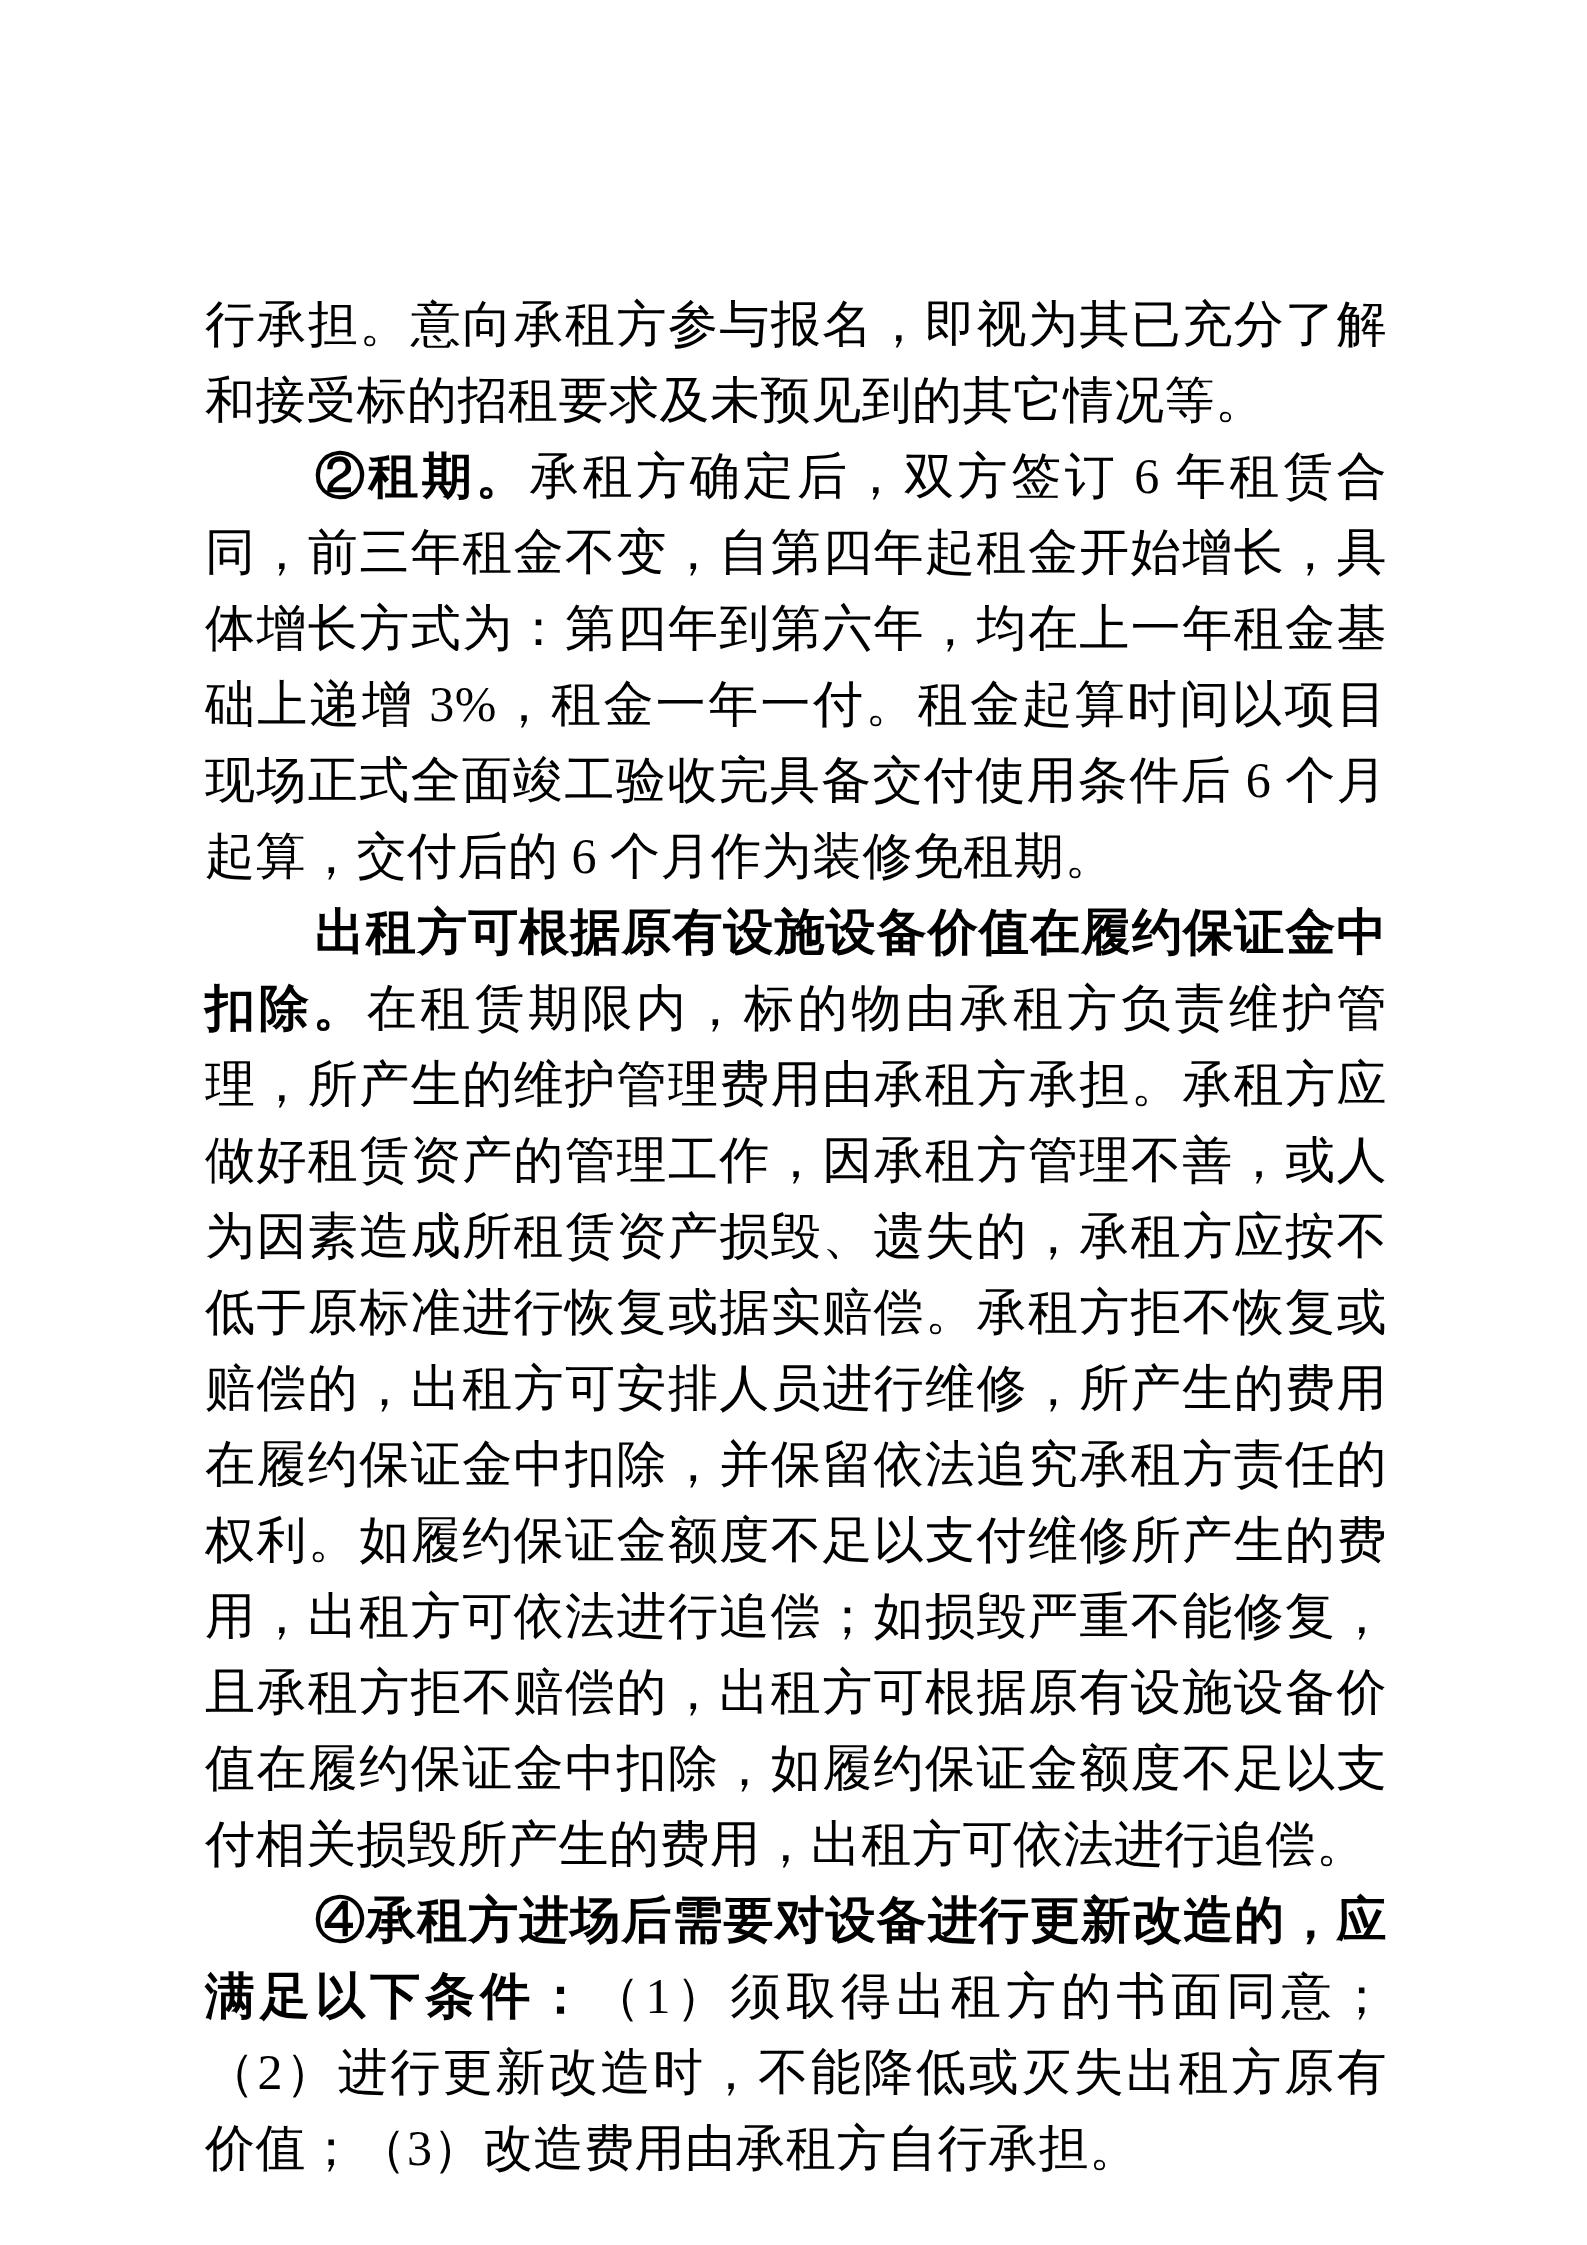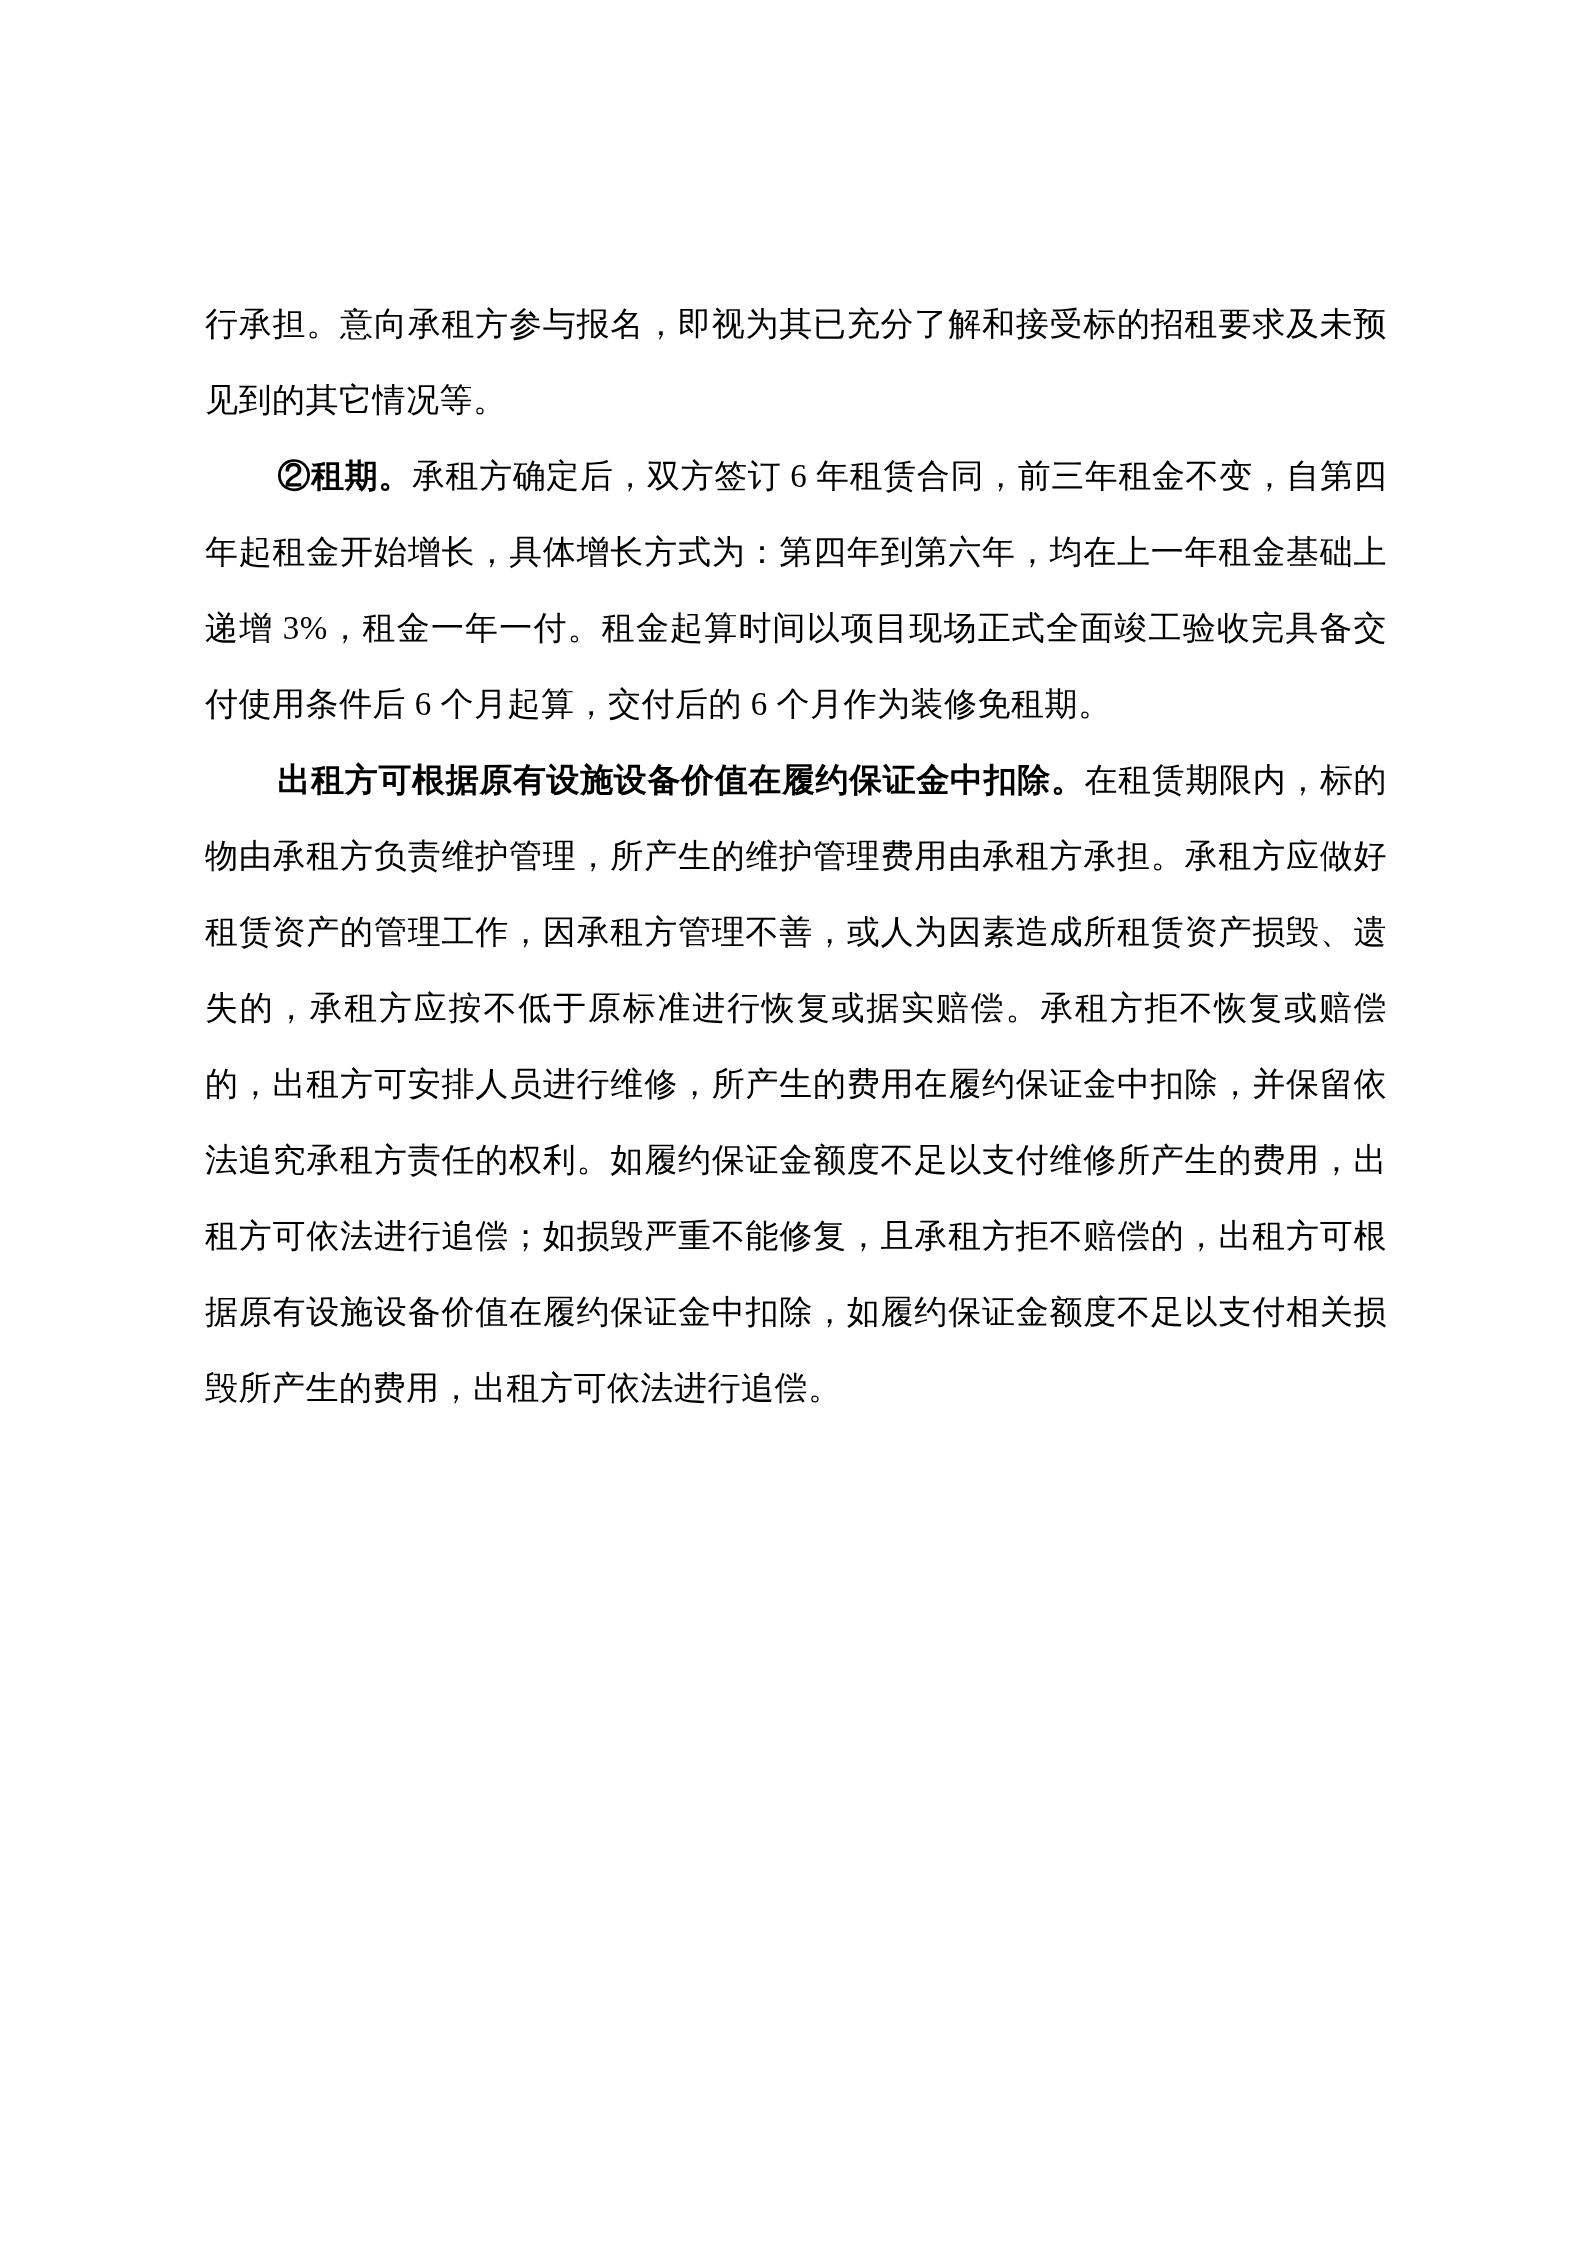--- a/index.html
+++ b/index.html
@@ -21,21 +21,21 @@
     width: 1587px;
     height: 2245px;
     background: #ffffff;
   }
   .doc {
     position: absolute;
     left: 205px;
     top: 286px;
     width: 1182px;
     color: #000000;
-    font-size: 33px;
+    font-size: 50px;
     line-height: 76px;
     text-align: justify;
     letter-spacing: 0.5px;
   }
   .doc p.para {
     margin: 0;
     padding: 0;
   }
   .doc p.para.indent {
     text-indent: 2.2em;
@@ -46,14 +46,15 @@
   }
 </style>
 </head>
 <body>
 
 <div class="page">
   <div class="doc">
       <p class="para"><span class="seg">行承担。意向承租方参与报名，即视为其已充分了解和接受标的招租要求及未预见到的其它情况等。</span></p>
       <p class="para indent"><span class="seg bold">②租期。</span><span class="seg">承租方确定后，双方签订 6 年租赁合同，前三年租金不变，自第四年起租金开始增长，具体增长方式为：第四年到第六年，均在上一年租金基础上递增 3%，租金一年一付。租金起算时间以项目现场正式全面竣工验收完具备交付使用条件后 6 个月起算，交付后的 6 个月作为装修免租期。</span></p>
       <p class="para indent"><span class="seg bold">出租方可根据原有设施设备价值在履约保证金中扣除。</span><span class="seg">在租赁期限内，标的物由承租方负责维护管理，所产生的维护管理费用由承租方承担。承租方应做好租赁资产的管理工作，因承租方管理不善，或人为因素造成所租赁资产损毁、遗失的，承租方应按不低于原标准进行恢复或据实赔偿。承租方拒不恢复或赔偿的，出租方可安排人员进行维修，所产生的费用在履约保证金中扣除，并保留依法追究承租方责任的权利。如履约保证金额度不足以支付维修所产生的费用，出租方可依法进行追偿；如损毁严重不能修复，且承租方拒不赔偿的，出租方可根据原有设施设备价值在履约保证金中扣除，如履约保证金额度不足以支付相关损毁所产生的费用，出租方可依法进行追偿。</span></p>
+      <p class="para indent"><span class="seg bold">④承租方进场后需要对设备进行更新改造的，应满足以下条件：</span><span class="seg">（1）须取得出租方的书面同意；（2）进行更新改造时，不能降低或灭失出租方原有价值；（3）改造费用由承租方自行承担。</span></p>
     </div>
 </div>
 
 </body></html>

